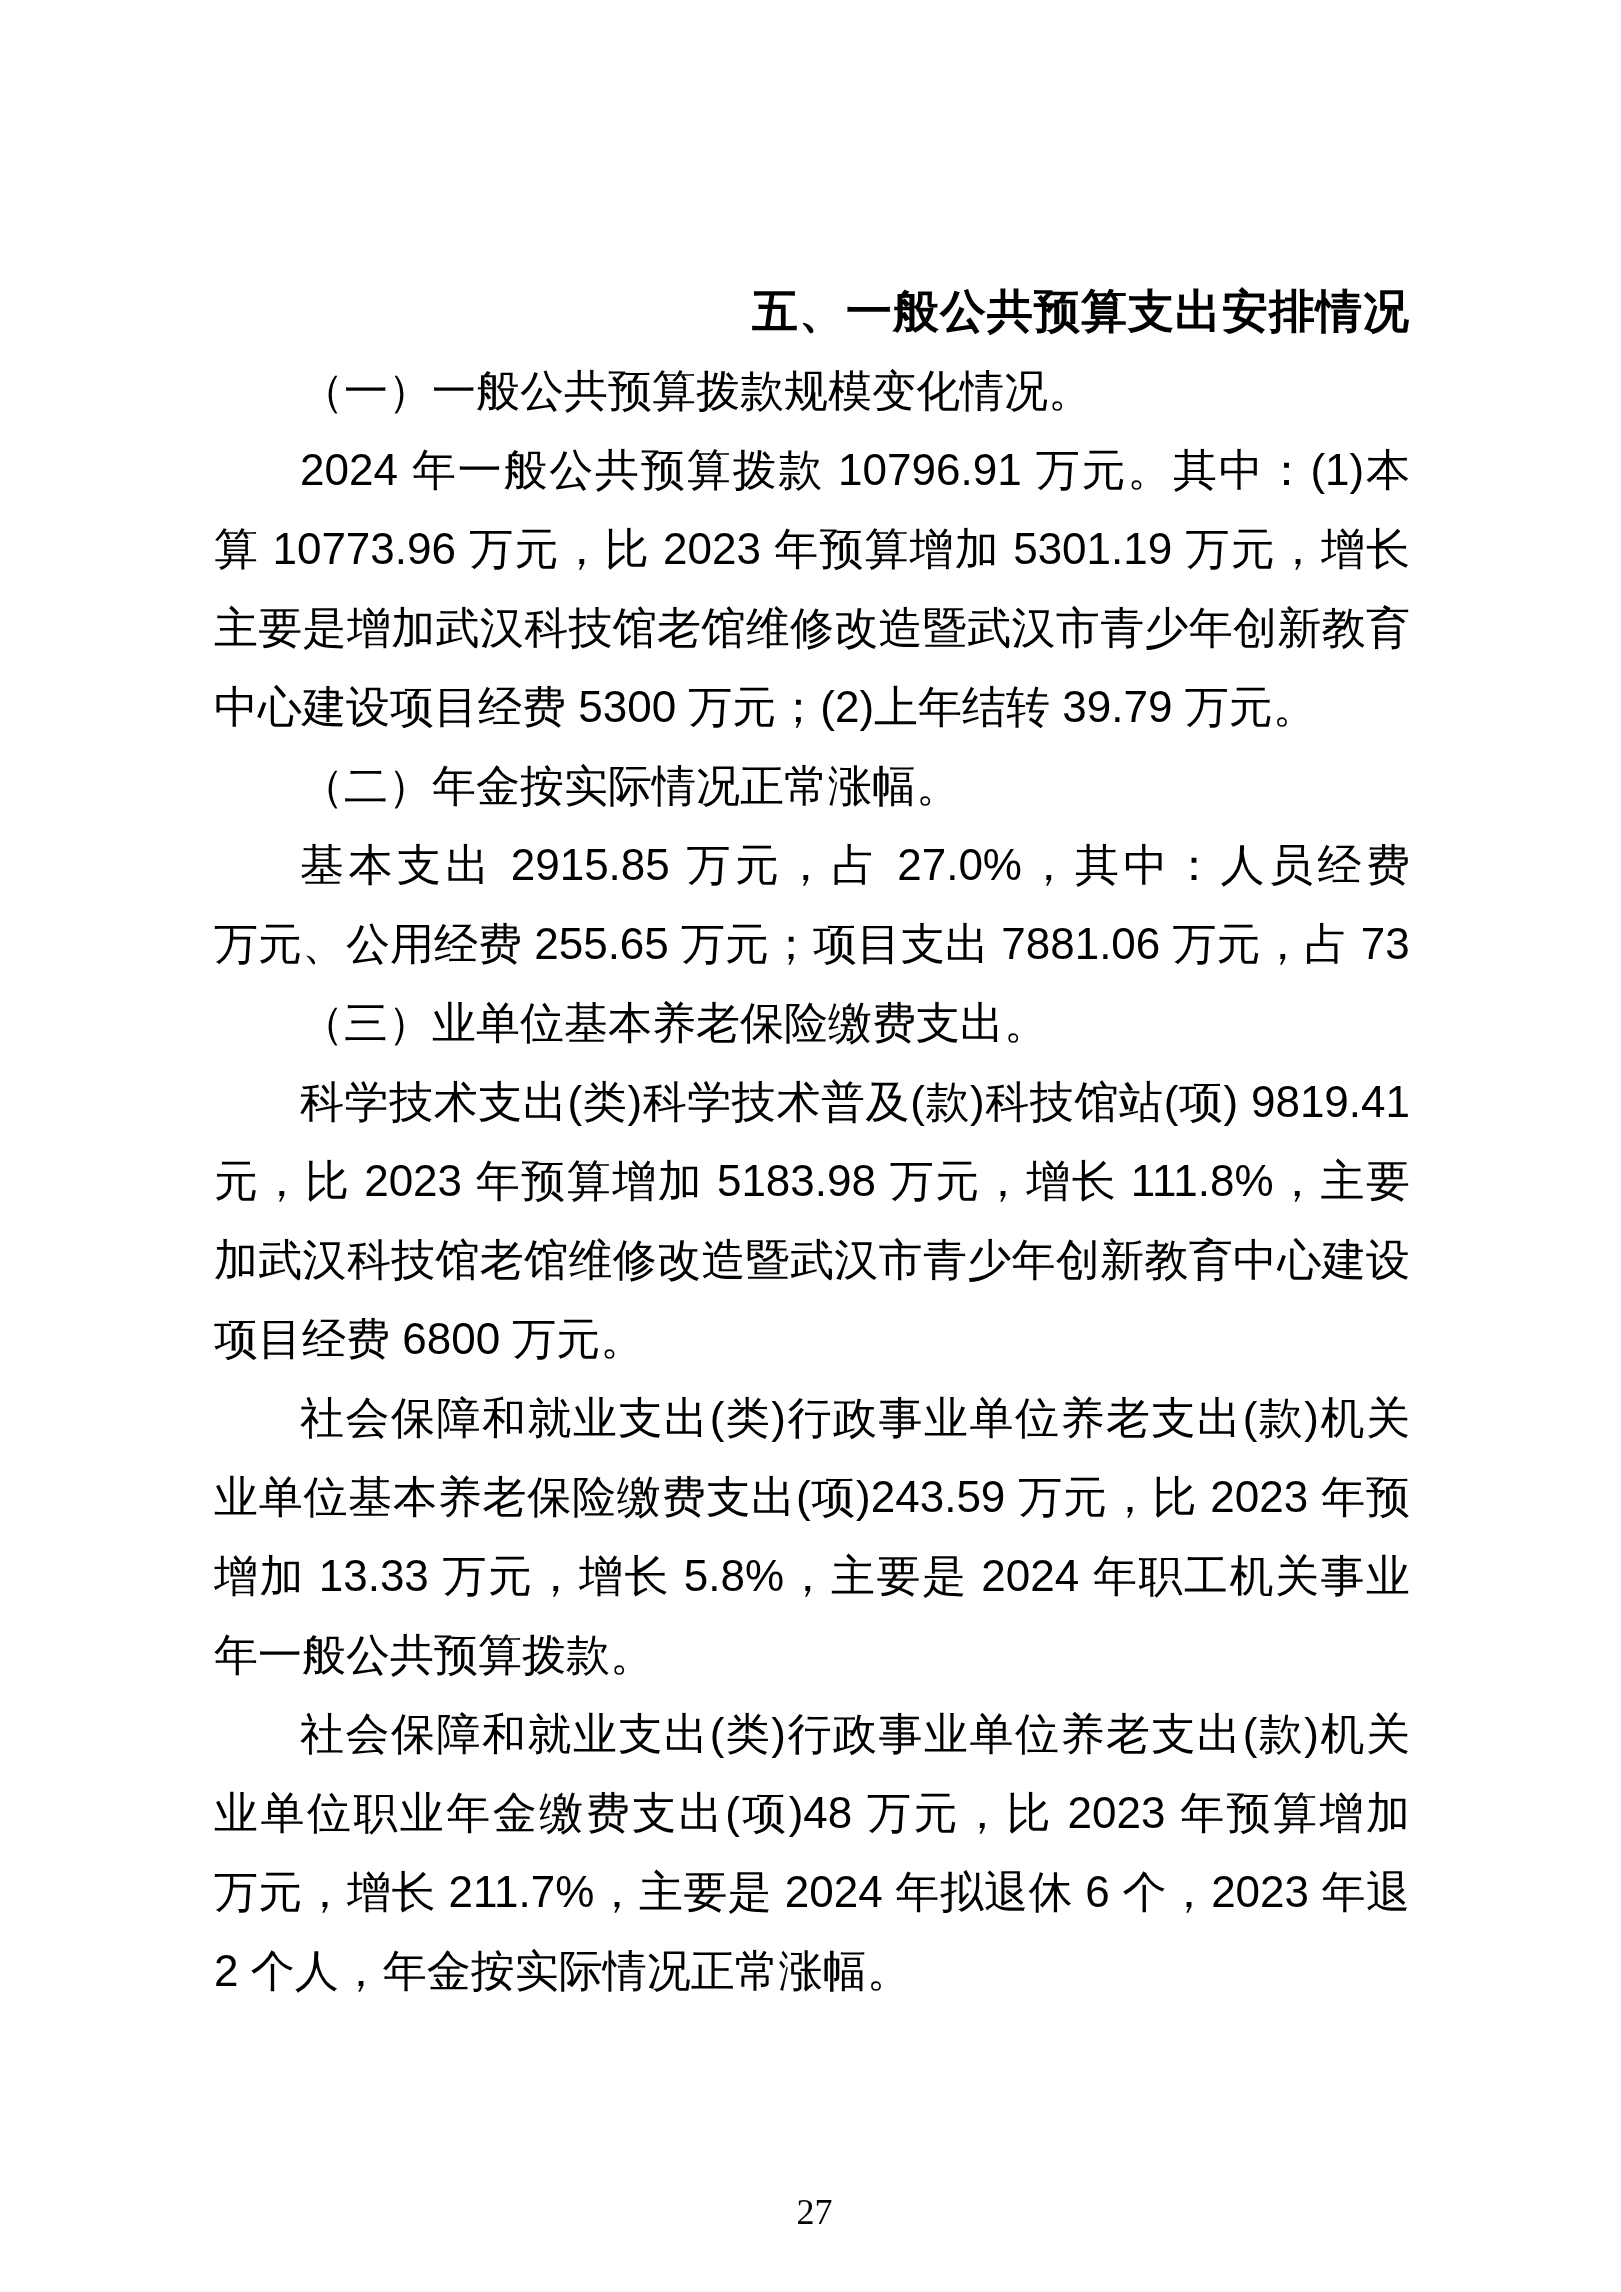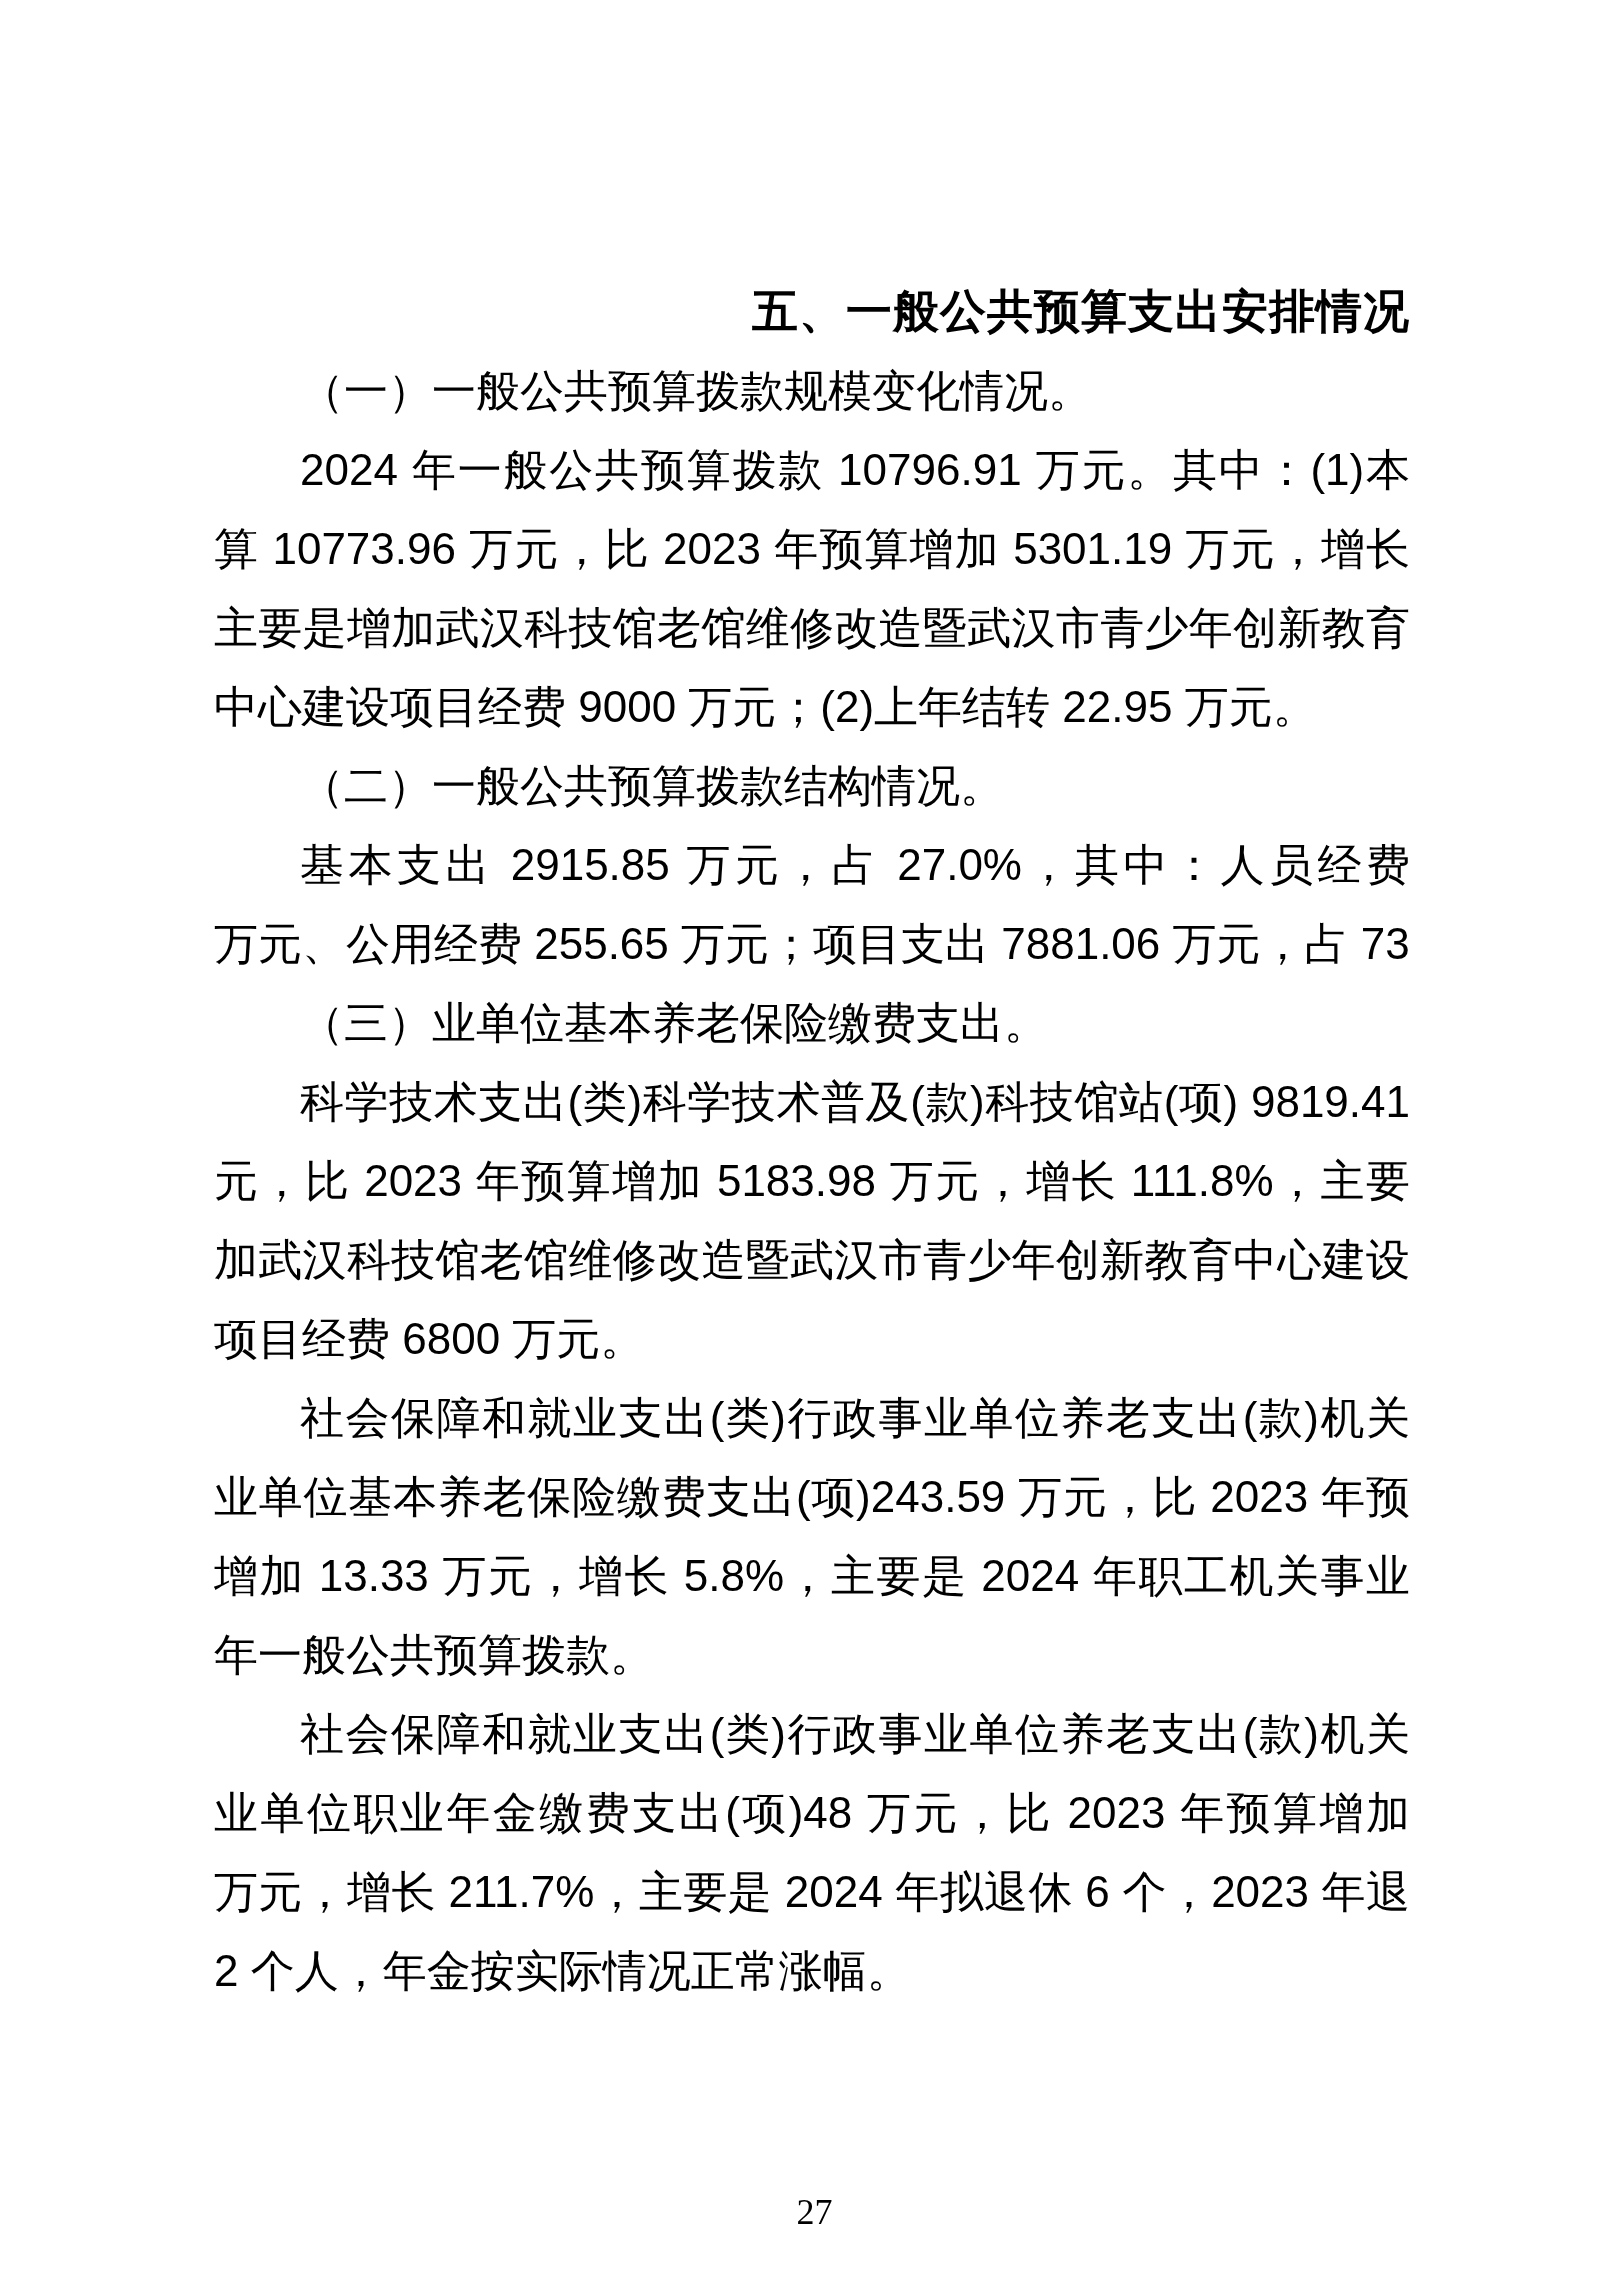--- a/index.html
+++ b/index.html
@@ -63,22 +63,22 @@
 <body>
 
 <div class="page">
   <div class="content">
     <div class="heading">五、一般公共预算支出安排情况</div>
     <div id="lines">
         <div class="line indent">（一）一般公共预算拨款规模变化情况。</div>
         <div class="line indent justify">2024 年一般公共预算拨款 10796.91 万元。其中：(1)本年预</div>
         <div class="line justify">算 10773.96 万元，比 2023 年预算增加 5301.19 万元，增长 96.9%，</div>
         <div class="line justify">主要是增加武汉科技馆老馆维修改造暨武汉市青少年创新教育</div>
-        <div class="line">中心建设项目经费 9000 万元；(2)上年结转 22.95 万元。</div>
-        <div class="line indent">（二）一般公共预算拨款结构情况。</div>
+        <div class="line">中心建设项目经费 5300 万元；(2)上年结转 39.79 万元。</div>
+        <div class="line indent">（二）年金按实际情况正常涨幅。</div>
         <div class="line indent justify">基本支出 2915.85 万元，占 27.0%，其中：人员经费 2660.20</div>
         <div class="line">万元、公用经费 255.65 万元；项目支出 7881.06 万元，占 73.0%。</div>
         <div class="line indent">（三）业单位基本养老保险缴费支出。</div>
         <div class="line indent justify">科学技术支出(类)科学技术普及(款)科技馆站(项) 9819.41 万</div>
         <div class="line justify">元，比 2023 年预算增加 5183.98 万元，增长 111.8%，主要是增</div>
         <div class="line justify">加武汉科技馆老馆维修改造暨武汉市青少年创新教育中心建设</div>
         <div class="line">项目经费 6800 万元。</div>
         <div class="line indent justify">社会保障和就业支出(类)行政事业单位养老支出(款)机关事</div>
         <div class="line justify">业单位基本养老保险缴费支出(项)243.59 万元，比 2023 年预算</div>
         <div class="line justify">增加 13.33 万元，增长 5.8%，主要是 2024 年职工机关事业单位</div>

